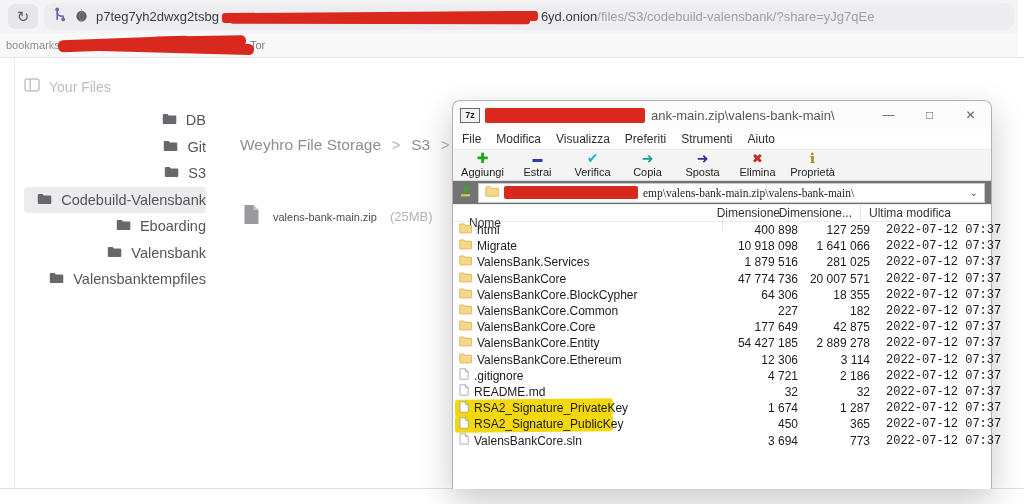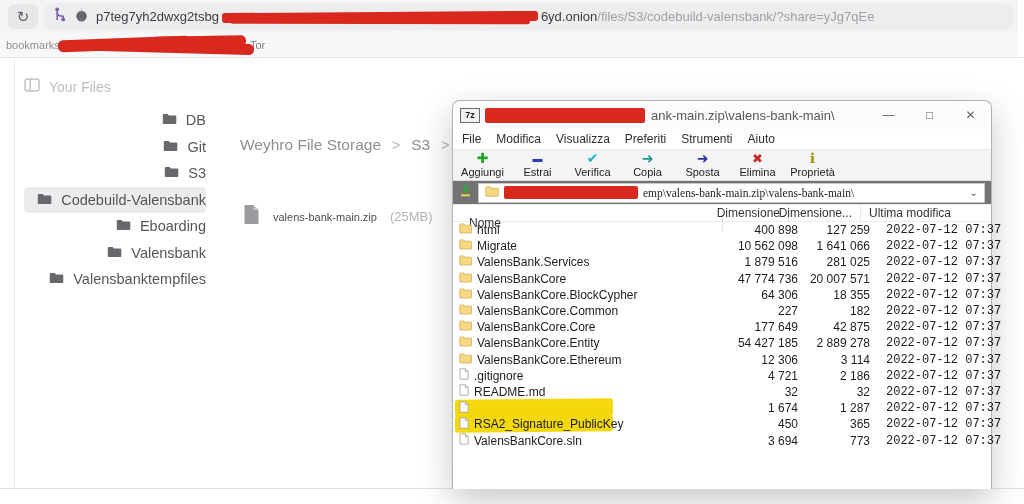--- a/index.html
+++ b/index.html
@@ -307,21 +307,21 @@
           <div class="c num2">127 259</div>
           <div class="c date">2022-07-12 07:37</div>
         </div>
         <div class="sz-row">
           <div class="c name">
             <span><svg width="13" height="11" viewBox="0 0 13 11">
                 <path d="M0.7 1.8 Q0.7 0.9 1.6 0.9 L4.9 0.9 L6 2.2 L11.9 2.2 Q12.6 2.2 12.6 3 L12.6 9.2 Q12.6 10 11.8 10 L1.5 10 Q0.7 10 0.7 9.2 Z" fill="#f6d784" stroke="#cfa94a" stroke-width="0.7"></path>
               </svg></span>
             <span>Migrate</span>
           </div>
-          <div class="c num">10 562 098</div>
+          <div class="c num">10 918 098</div>
           <div class="c num2">1 641 066</div>
           <div class="c date">2022-07-12 07:37</div>
         </div>
         <div class="sz-row">
           <div class="c name">
             <span><svg width="13" height="11" viewBox="0 0 13 11">
                 <path d="M0.7 1.8 Q0.7 0.9 1.6 0.9 L4.9 0.9 L6 2.2 L11.9 2.2 Q12.6 2.2 12.6 3 L12.6 9.2 Q12.6 10 11.8 10 L1.5 10 Q0.7 10 0.7 9.2 Z" fill="#f6d784" stroke="#cfa94a" stroke-width="0.7"></path>
               </svg></span>
             <span>ValensBank.Services</span>
           </div>
@@ -419,20 +419,21 @@
           <div class="c num2">32</div>
           <div class="c date">2022-07-12 07:37</div>
         </div>
         <div class="sz-row">
           <div class="c name">
             <div class="hl"></div>
             <span><svg width="10" height="12" viewBox="0 0 10 12">
                 <path d="M1 0.8 L6.4 0.8 L9.2 3.6 L9.2 11.2 L1 11.2 Z" fill="#fff" stroke="#9e9ea2" stroke-width="0.8"></path>
                 <path d="M6.4 0.8 L6.4 3.6 L9.2 3.6" fill="none" stroke="#9e9ea2" stroke-width="0.8"></path>
               </svg></span>
+            <span>RSA2_Signature_PrivateKey</span>
           </div>
           <div class="c num">1 674</div>
           <div class="c num2">1 287</div>
           <div class="c date">2022-07-12 07:37</div>
         </div>
         <div class="sz-row">
           <div class="c name">
             <div class="hl"></div>
             <span><svg width="10" height="12" viewBox="0 0 10 12">
                 <path d="M1 0.8 L6.4 0.8 L9.2 3.6 L9.2 11.2 L1 11.2 Z" fill="#fff" stroke="#9e9ea2" stroke-width="0.8"></path>

